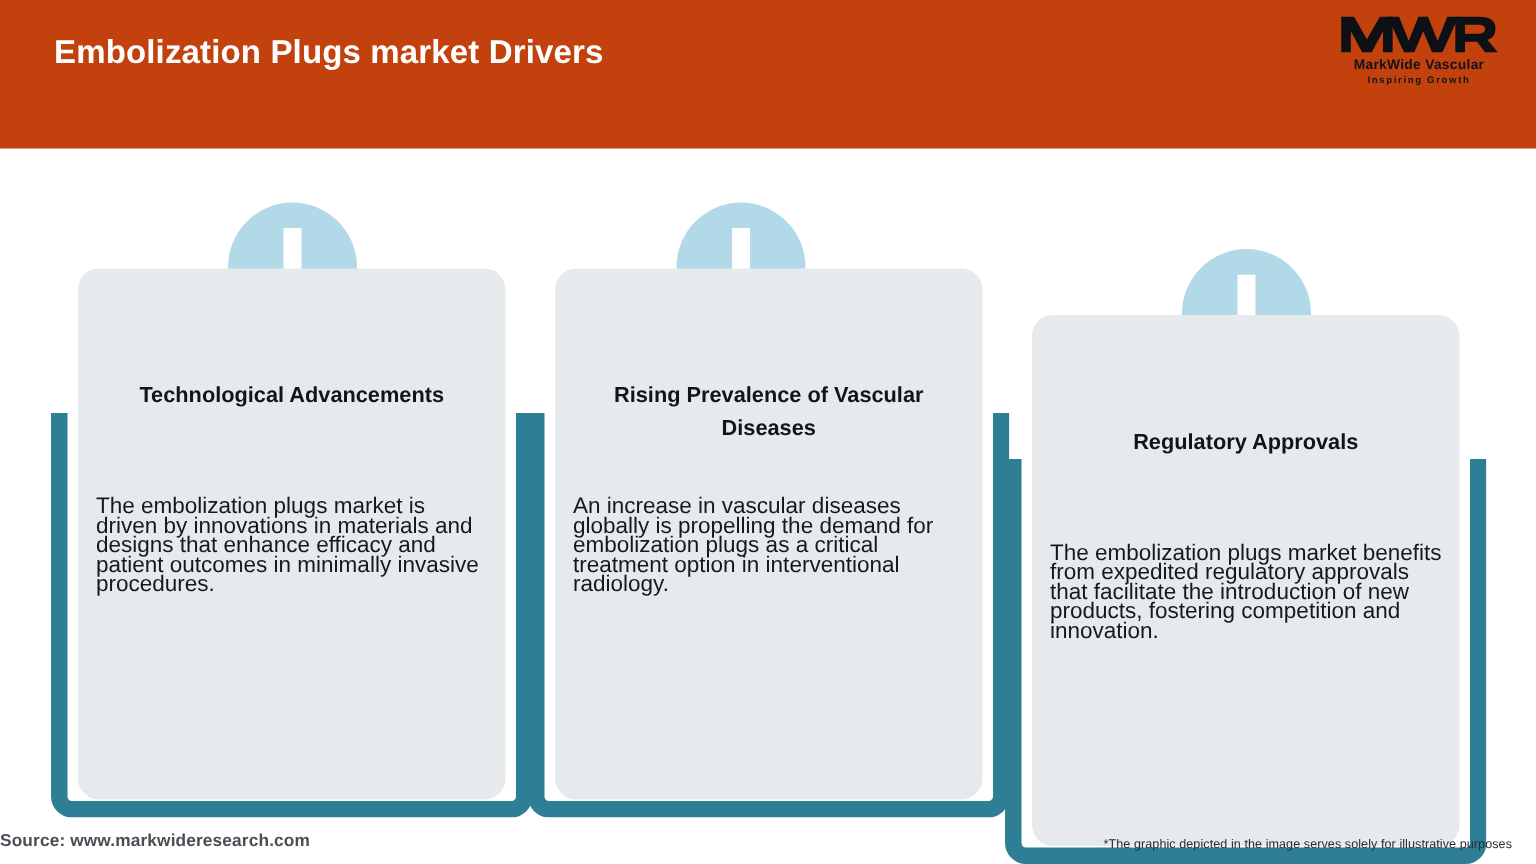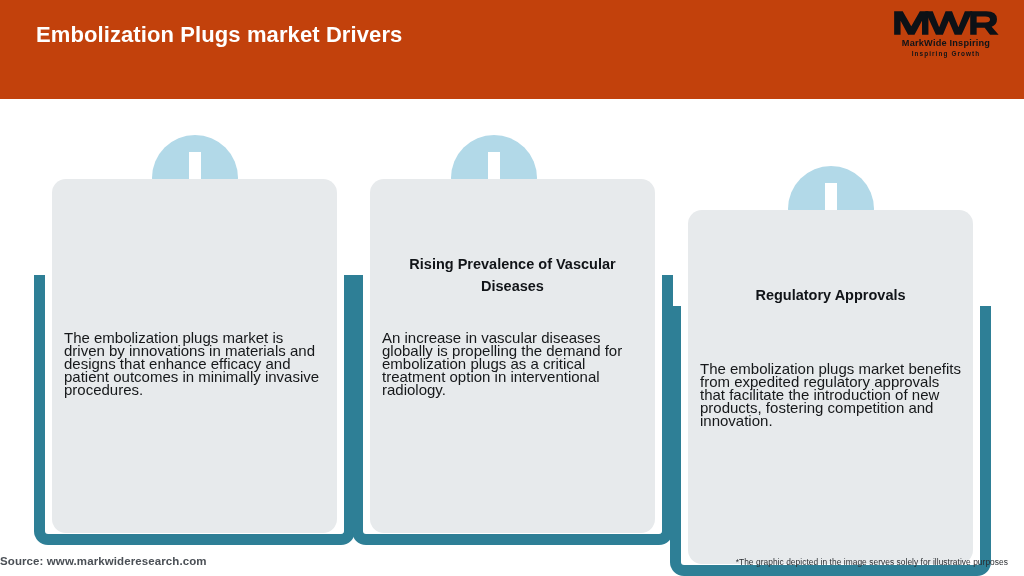--- a/index.html
+++ b/index.html
@@ -179,35 +179,36 @@
   <div class="header-title">Embolization Plugs market Drivers</div>
 
   <div class="logo">
     <svg class="logo-mark" viewBox="0 0 200 56">
       <g fill="#0d1116">
         <path d="M4 50 L4 6 L20 6 L36 34 L52 6 L68 6 L68 50 L56 50 L56 24 L42 50 L30 50 L16 24 L16 50 Z"></path>
         <path d="M62 6 L76 6 L88 36 L100 6 L112 6 L124 36 L136 6 L150 6 L130 50 L117 50 L106 24 L95 50 L82 50 Z"></path>
         <path d="M146 50 L146 6 L176 6 Q196 6 196 21 Q196 31 186 35 L199 50 L183 50 L173 37 L158 37 L158 50 Z M158 16 L158 27 L174 27 Q183 27 183 21.5 Q183 16 174 16 Z"></path>
       </g>
     </svg>
-    <div class="logo-name">MarkWide Inspiring</div>
+    <div class="logo-name">MarkWide Vascular</div>
     <div class="logo-tagline">Inspiring Growth</div>
   </div>
 </div>
 
 <div class="cards">
 
   <div class="card-wrap c0">
     <div class="bracket"></div>
     <div class="arrow-badge">
       <svg width="40" height="52" viewBox="0 0 40 52">
         <path d="M14 0 H26 V30 H38 L20 50 L2 30 H14 Z" fill="#ffffff"></path>
       </svg>
     </div>
     <div class="card">
+      <div class="card-title">Technological Advancements</div>
       <div class="card-body">The embolization plugs market is driven by innovations in materials and designs that enhance efficacy and patient outcomes in minimally invasive procedures.</div>
     </div>
   </div>
 
   <div class="card-wrap c1">
     <div class="bracket"></div>
     <div class="arrow-badge">
       <svg width="40" height="52" viewBox="0 0 40 52">
         <path d="M14 0 H26 V30 H38 L20 50 L2 30 H14 Z" fill="#ffffff"></path>
       </svg>

